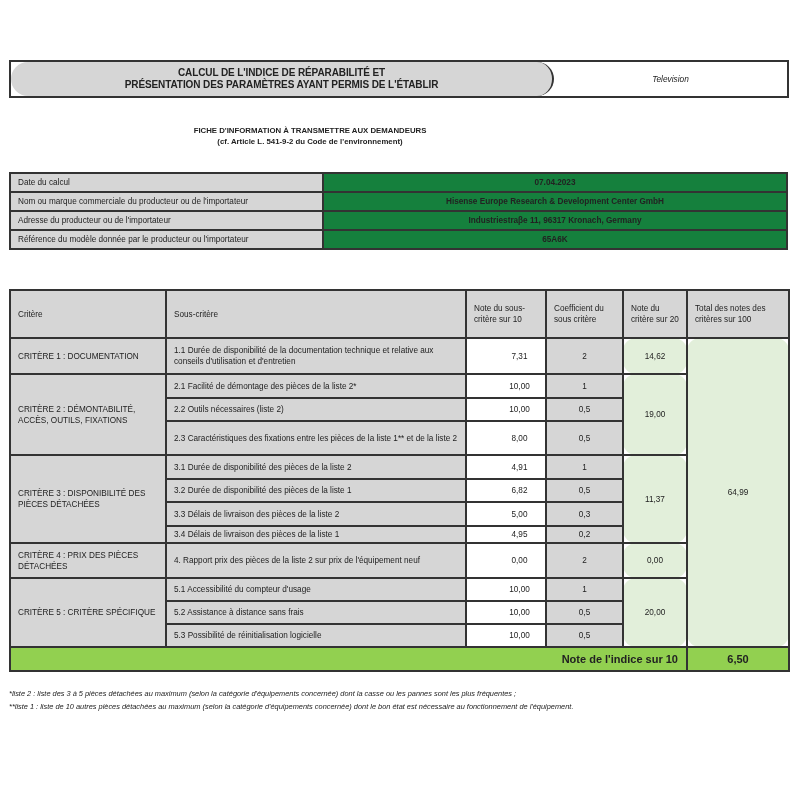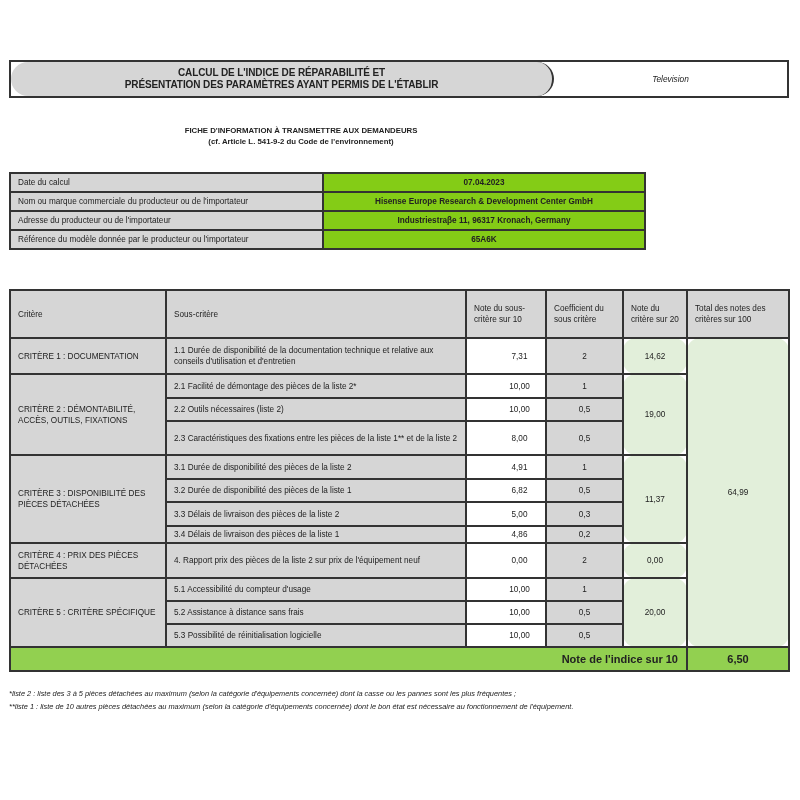--- a/index.html
+++ b/index.html
@@ -5,27 +5,27 @@
   html, body { margin:0; padding:0; background:#ffffff; }
   body { width:800px; height:800px; position:relative; overflow:hidden;
          font-family:"Liberation Sans", sans-serif; color:#222; }
   .hdr { position:absolute; left:9px; top:60px; width:780px; height:38px;
          border:2px solid #333; box-sizing:border-box; display:flex; }
   .hdr .l { width:541px; background:#d6d6d6; border-right:2px solid #333;
             display:flex; flex-direction:column; align-items:center; justify-content:center;
             font-weight:bold; font-size:10px; line-height:12px; letter-spacing:-0.1px;border-radius:17px; }
   .hdr .r { flex:1; display:flex; align-items:center; justify-content:center;
             font-style:italic; font-size:8.3px; }
-  .sub { position:absolute; left:121px; width:360px; text-align:center; font-weight:bold;
+  .sub { position:absolute; left:130px; width:360px; text-align:center; font-weight:bold;
          font-size:7.8px; line-height:11px; top:125px; }
-  .info { position:absolute; left:9px; top:172px; width:637px; border-collapse:collapse;
+  .info { position:absolute; left:9px; top:172px; width:779px; border-collapse:collapse;
           font-size:8.2px; }
   .info td { border:2px solid #333; height:19px; padding:0 7px; box-sizing:border-box; }
   .info td.k { background:#d6d6d6; width:313px; }
-  .info td.v { text-align:center; font-weight:bold; background:#84cc16; }
+  .info td.v { text-align:center; font-weight:bold; background:#15803d; }
   .main { position:absolute; left:9px; top:289px; width:779px; border-collapse:collapse;
           font-size:8.2px; table-layout:fixed; }
   .main td { border:2px solid #333; padding:0 7px; box-sizing:border-box; line-height:11px; }
   .main .g { background:#d6d6d6; }
   .main .w { background:#ffffff;padding-left:34px; }
   .main .lg { background:#e2efda;border-radius:13px; }
   .main .c { text-align:center; }
   .main tr.h td { height:48px; vertical-align:middle; }
   .main tr.f td { background:#92d050; font-weight:bold; font-size:11px; height:24px; }
   .fn { position:absolute; left:9px; top:687px; font-style:italic; font-size:7.4px;
@@ -126,21 +126,21 @@
       <td class="w c">6,82</td>
       <td class="g c">0,5</td>
     </tr>
     <tr style="height:24px">
       <td class="g">3.3 Délais de livraison des pièces de la liste 2</td>
       <td class="w c">5,00</td>
       <td class="g c">0,3</td>
     </tr>
     <tr style="height:17px">
       <td class="g">3.4 Délais de livraison des pièces de la liste 1</td>
-      <td class="w c">4,86</td>
+      <td class="w c">4,95</td>
       <td class="g c">0,2</td>
     </tr>
 
     <tr style="height:35px">
       <td class="g">CRITÈRE 4 : PRIX DES PIÈCES DÉTACHÉES</td>
       <td class="g">4. Rapport prix des pièces de la liste 2 sur prix de l'équipement neuf</td>
       <td class="w c">0,00</td>
       <td class="g c">2</td>
       <td class="lg c">0,00</td>
     </tr>

